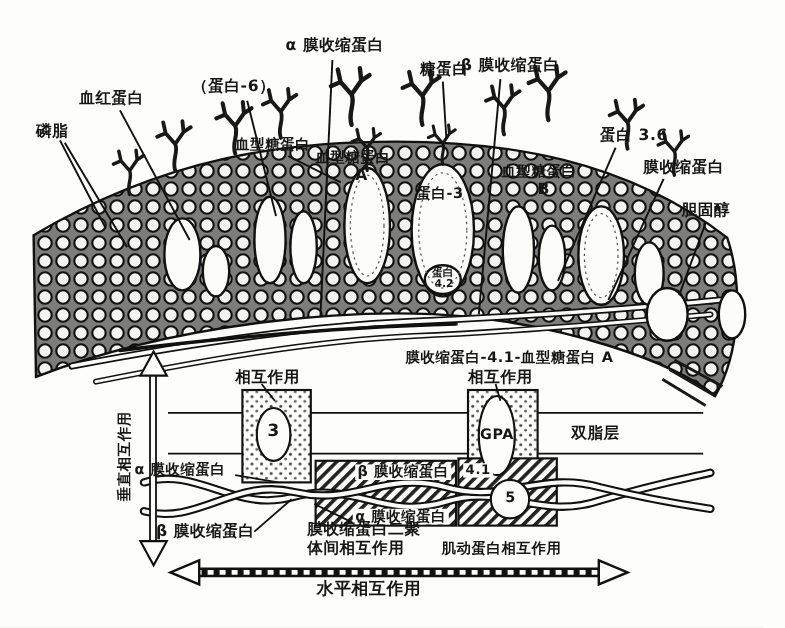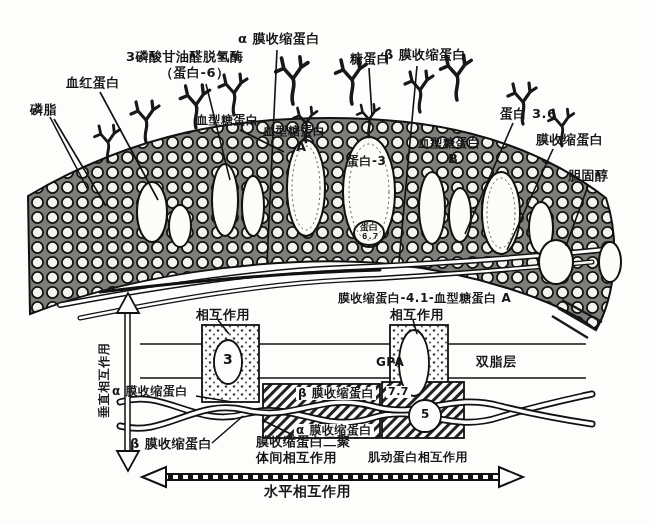--- a/index.html
+++ b/index.html
@@ -6,21 +6,21 @@
   .stage{
     position:relative;width:654px;height:523px;background:#fdfdfb;
     overflow:hidden;font-family:"DejaVu Sans",sans-serif;
   }
   .stage svg{position:absolute;left:0;top:0;}
   .lbl{
     position:absolute;font-weight:bold;color:#161616;white-space:nowrap;
     font-size:13px;line-height:1.05;letter-spacing:0.5px;z-index:5;
     font-family:"DejaVu Sans",sans-serif;
   }
-  .fs9{font-size:9px;letter-spacing:0;font-family:Liberation Mono, monospace;}
+  .fs9{font-size:9px;letter-spacing:0;}
   .fs11{font-size:11px;}
   .fs12{font-size:12px;}
   .fs14{font-size:14px;}
   .whitebg{background:#fdfdfb;padding:0 2px;}
   .rot{transform:rotate(-90deg);transform-origin:center;width:92px;text-align:center;}
 </style>
 </head>
 <body>
 
 <div class="stage">
@@ -151,48 +151,47 @@
     <g>
       <line x1="163" y1="477" x2="502" y2="477" stroke="#111" stroke-width="8"></line>
       <line x1="163" y1="477" x2="502" y2="477" stroke="#fdfdfb" stroke-width="4" stroke-dasharray="5,5"></line>
       <polygon points="166,467 166,487 142,477" fill="#fdfdfb" stroke="#111" stroke-width="2"></polygon>
       <polygon points="499,467 499,487 523,477" fill="#fdfdfb" stroke="#111" stroke-width="2"></polygon>
     </g>
   </svg>
 
   <div class="lbl" style="left:30px;top:103px">磷脂</div>
   <div class="lbl" style="left:66px;top:76px">血红蛋白</div>
-  <div class="lbl" style="left:126px;top:50px">3磷酸甘油醛脱氢酶</div>
   <div class="lbl" style="left:160px;top:66px">（蛋白-6）</div>
   <div class="lbl" style="left:238px;top:32px">α 膜收缩蛋白</div>
   <div class="lbl" style="left:350px;top:52px">糖蛋白</div>
   <div class="lbl" style="left:384px;top:48px">β 膜收缩蛋白</div>
   <div class="lbl fs12" style="left:196px;top:114px">血型糖蛋白</div>
   <div class="lbl fs12" style="left:263px;top:125px">血型糖蛋白</div>
   <div class="lbl" style="left:296px;top:140px">A</div>
   <div class="lbl fs12" style="left:347px;top:155px">蛋白-3</div>
   <div class="lbl fs12" style="left:418px;top:137px">血型糖蛋白</div>
   <div class="lbl" style="left:448px;top:152px">B</div>
   <div class="lbl" style="left:500px;top:107px">蛋白 3.6</div>
   <div class="lbl" style="left:536px;top:133px">膜收缩蛋白</div>
   <div class="lbl" style="left:568px;top:169px">胆固醇</div>
   <div class="lbl fs9" style="left:360px;top:224px">蛋白</div>
-  <div class="lbl fs9" style="left:362px;top:233px">6.7</div>
+  <div class="lbl fs9" style="left:362px;top:233px">4.2</div>
 
   <div class="lbl" style="left:196px;top:308px">相互作用</div>
   <div class="lbl fs12" style="left:338px;top:292px">膜收缩蛋白-4.1-血型糖蛋白 A</div>
   <div class="lbl" style="left:390px;top:308px">相互作用</div>
   <div class="lbl" style="left:476px;top:355px">双脂层</div>
   <div class="lbl fs14" style="left:223px;top:352px">3</div>
-  <div class="lbl fs12" style="left:376px;top:356px">GPA</div>
+  <div class="lbl fs12" style="left:400px;top:356px">GPA</div>
   <div class="lbl fs12" style="left:112px;top:385px">α 膜收缩蛋白</div>
   <div class="lbl fs12 whitebg" style="left:296px;top:387px">β 膜收缩蛋白</div>
   <div class="lbl" style="left:130px;top:437px">β 膜收缩蛋白</div>
   <div class="lbl fs12 whitebg" style="left:294px;top:424px">α 膜收缩蛋白</div>
-  <div class="lbl fs11 whitebg" style="left:386px;top:386px">7.7</div>
+  <div class="lbl fs11 whitebg" style="left:386px;top:386px">4.1</div>
   <div class="lbl fs12" style="left:421px;top:408px">5</div>
   <div class="lbl" style="left:256px;top:435px">膜收缩蛋白二聚</div>
   <div class="lbl" style="left:256px;top:451px">体间相互作用</div>
   <div class="lbl fs12" style="left:368px;top:451px">肌动蛋白相互作用</div>
   <div class="lbl fs12 rot" style="left:58px;top:374px">垂直相互作用</div>
   <div class="lbl fs14" style="left:264px;top:484px">水平相互作用</div>
 
 </div>
 
 </body></html>

